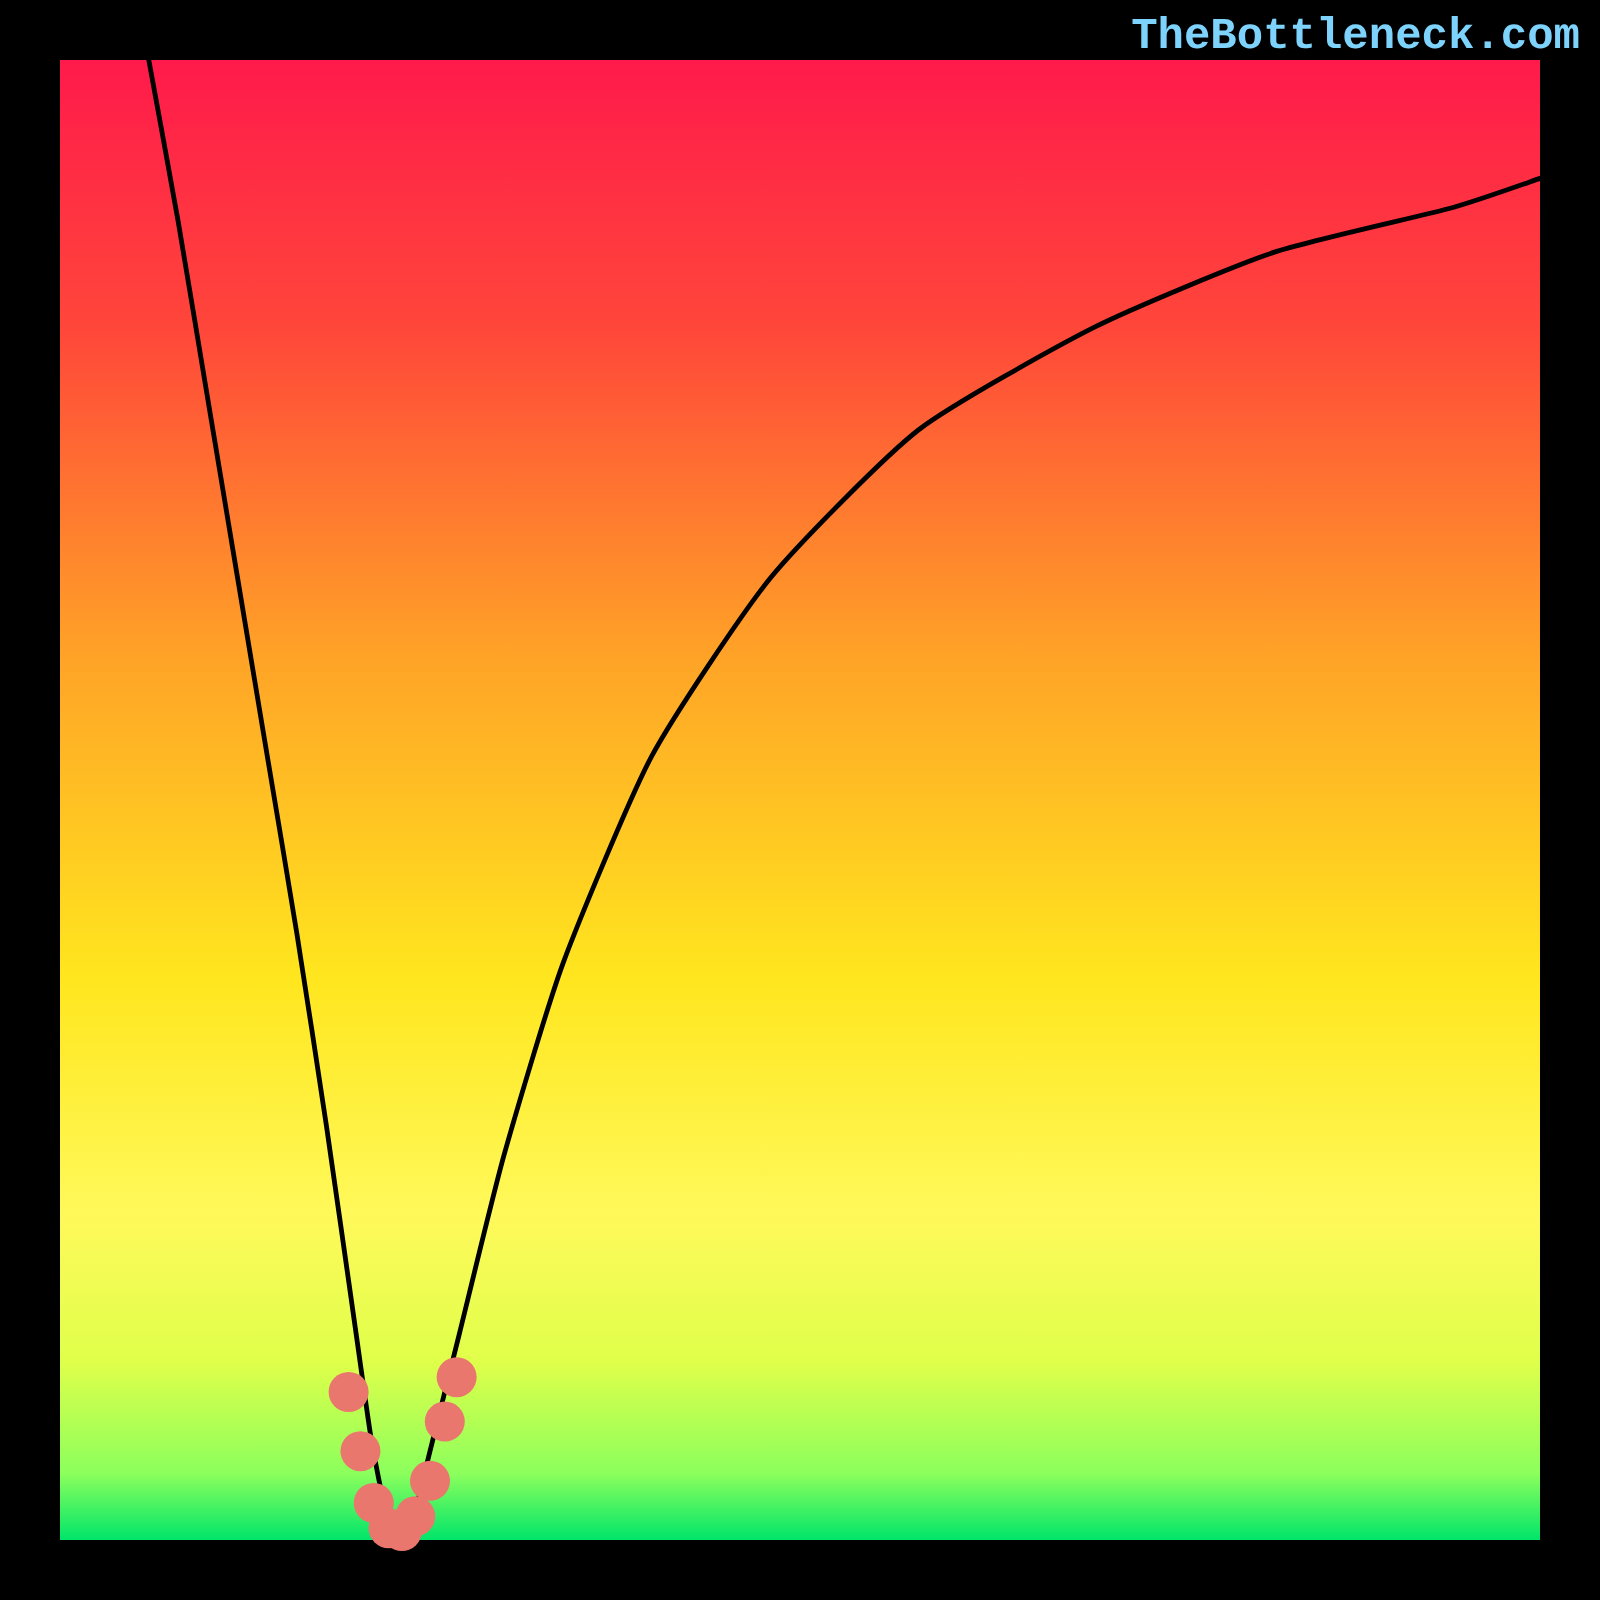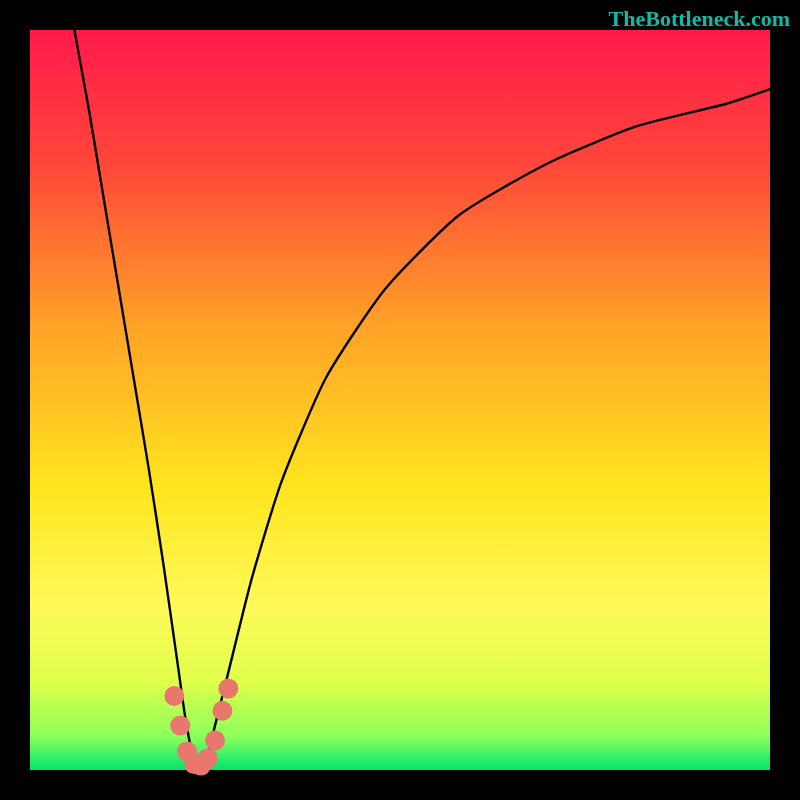--- a/index.html
+++ b/index.html
@@ -1,17 +1,17 @@
 <!DOCTYPE html>
 <html><head>
 <meta charset="utf-8">
 <style>
 html,body{margin:0;padding:0;width:800px;height:800px;background:#000;}
 .stage{position:relative;width:800px;height:800px;background:#000;}
-.attrib{position:absolute;top:6px;right:10px;font-family:Liberation Serif, serif;font-size:22px;font-weight:600;color:#14b8a6;margin-left:48px;}
+.attrib{position:absolute;top:6px;right:10px;font-family:Liberation Mono, monospace;font-size:22px;font-weight:600;color:#7dd3fc;margin-left:48px;}
 svg{display:block;}
 </style>
 </head>
 <body>
 <div class="stage">
 
 <svg id="chart-svg" width="800" height="800" viewBox="0 0 800 800">
   <defs>
     <linearGradient id="bg-grad" x1="0" y1="0" x2="0" y2="1">
           <stop offset="0%" stop-color="#ff1a4b"></stop>

